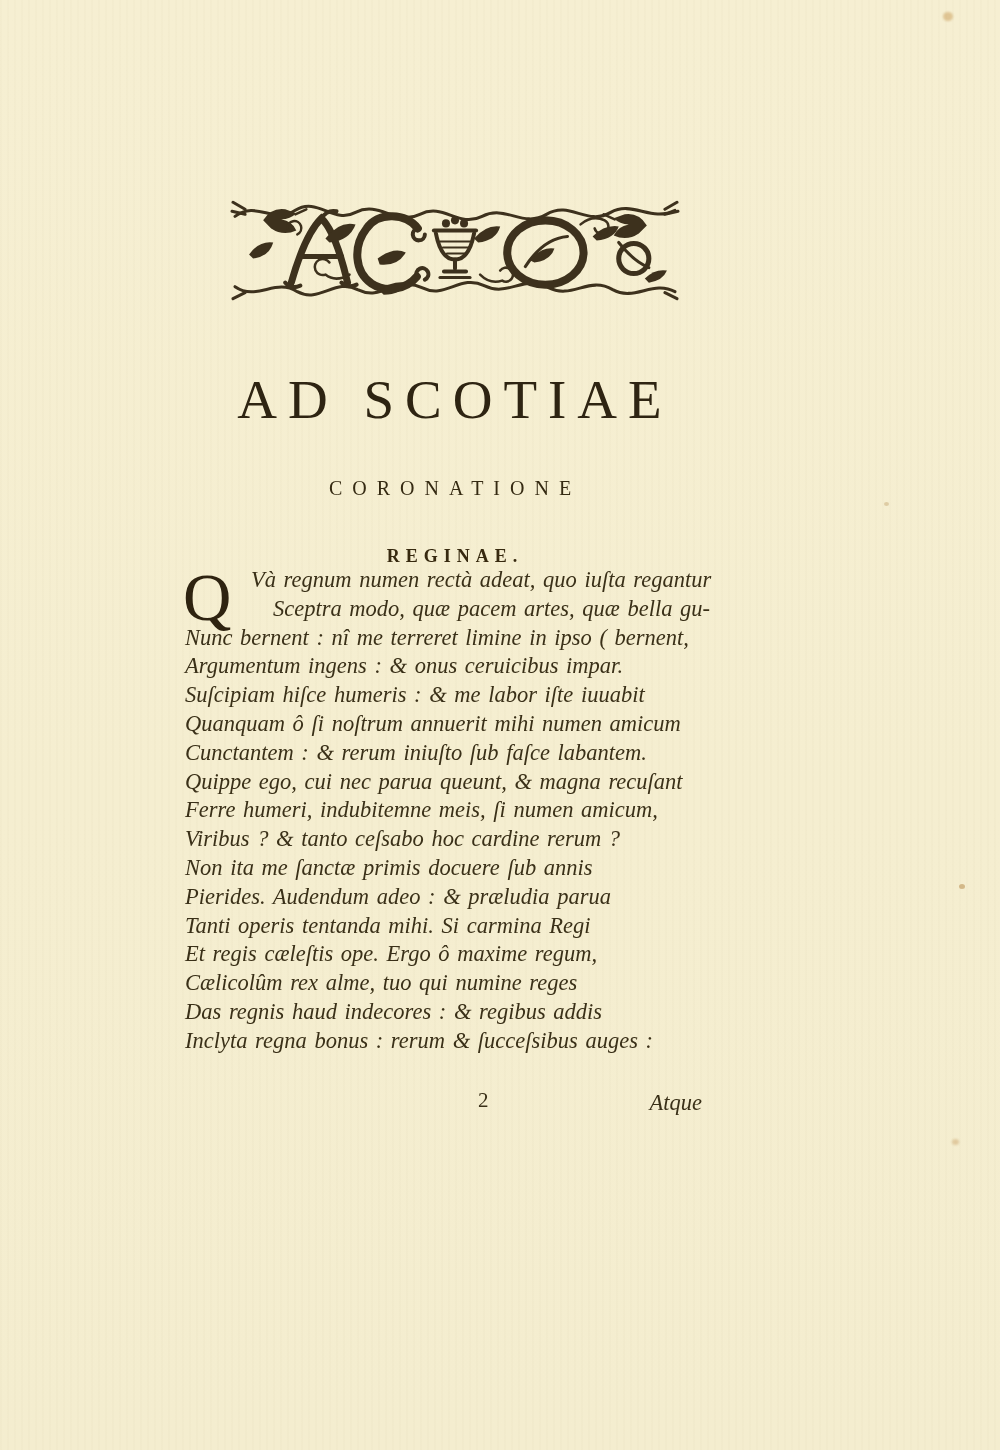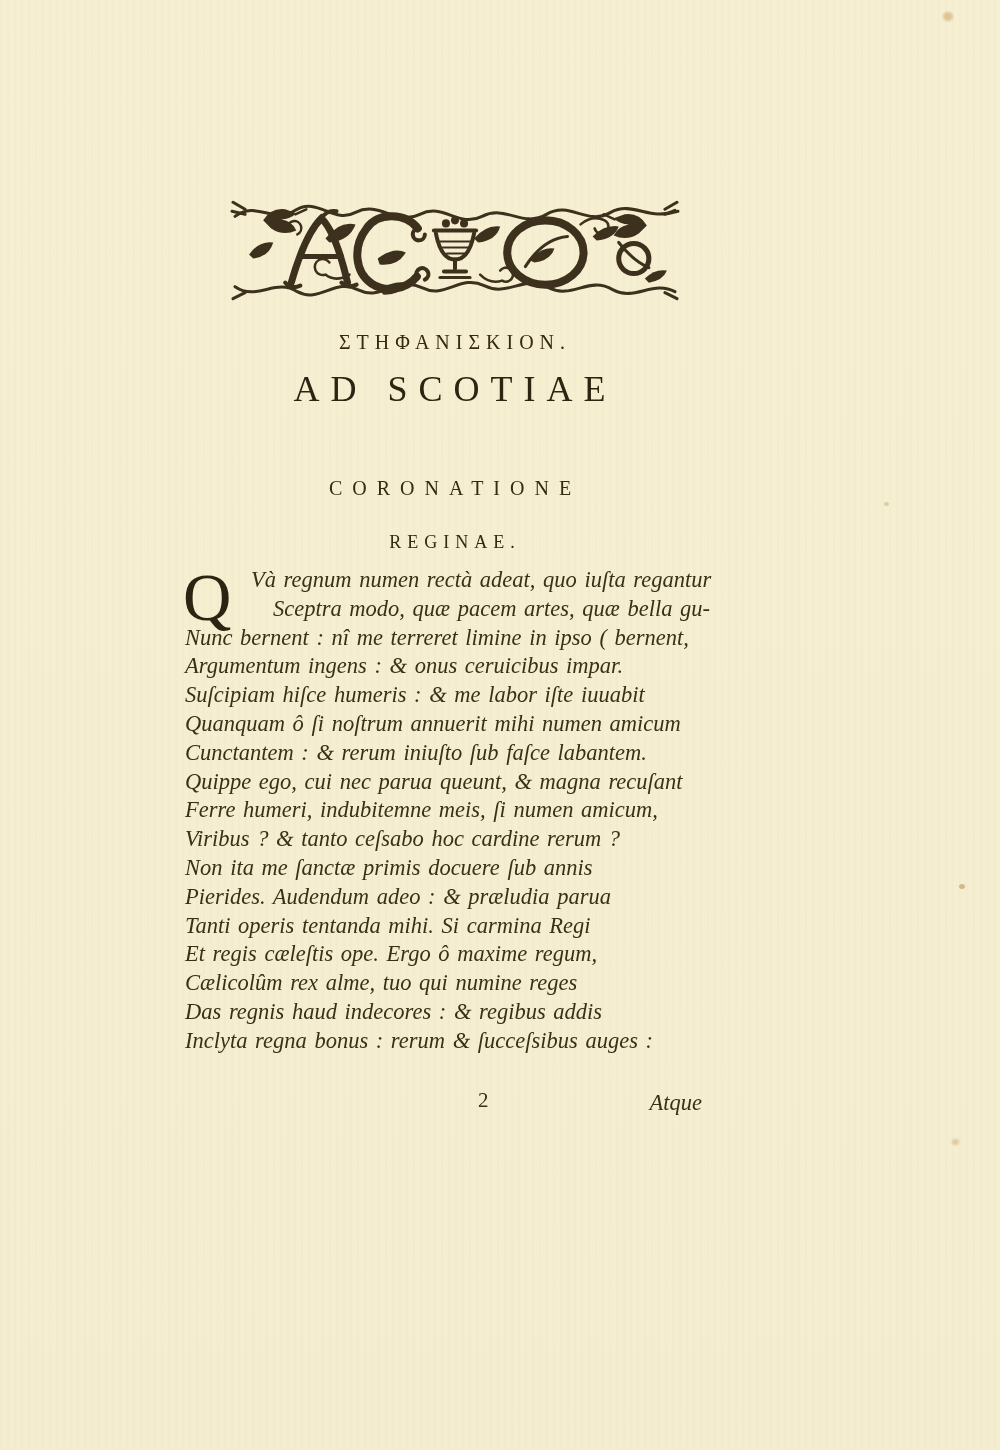--- a/index.html
+++ b/index.html
@@ -20,24 +20,24 @@
 
   
   .ornament {
     position: absolute; left: 229px; top: 194px;
     width: 452px; height: 114px;
   }
 
   
   .head { position: absolute; left: 150px; width: 610px; text-align: center; white-space: nowrap; }
   .greek   { top: 331px; font-size: 20px; letter-spacing: 6px; color: #37290f; }
-  .title-1 { top: 368px; font-size: 36px; letter-spacing: 11px; color: #2e2412; }
+  .title-1 { top: 368px; font-size: 55px; letter-spacing: 11px; color: #2e2412; }
   .title-2 { top: 433px; font-size: 36px; letter-spacing: 4px;  color: #31270f; }
   .title-3 { top: 477px; font-size: 20px; letter-spacing: 10px; color: #352a12; }
-  .title-4 { top: 532px; font-size: 18px; letter-spacing: 6px;  color: #37290f; }
+  .title-4 { top: 546px; font-size: 18px; letter-spacing: 6px;  color: #37290f; font-weight: bold; }
 
   
   .poem {
     position: absolute; left: 185px; top: 566px; width: 560px;
     font-style: italic; font-size: 22.5px; line-height: 28.8px;
     color: #3a3018; word-spacing: 2px; white-space: nowrap;
   }
   .dropcap {
     position: absolute; left: -2px; top: 3px;
     font-style: normal; font-size: 67px; line-height: 56px;
@@ -118,21 +118,20 @@
         <path d="M20,60 q10,-14 24,-12 q-4,14 -20,16 z"></path>
       </g>
 
       <path stroke-width="2.5" d="M120,80 q-14,8 -24,0 a8,8 0 1 1 4,-12"></path>
       <path stroke-width="2.5" d="M250,80 q10,10 22,6 a7,7 0 1 0 -2,-10"></path>
       <path stroke-width="2.5" d="M350,30 q12,-10 24,-4 a7,7 0 1 1 -10,8"></path>
       <path stroke-width="2.5" d="M58,34 a7,7 0 1 1 10,6"></path>
     </g>
   </svg>
 
-  <div class="head greek">ΣΤΗΦΑΝΙΣΚΙΟΝ.</div>
   <div class="head title-1">AD SCOTIAE</div>
   <div class="head title-3">CORONATIONE</div>
   <div class="head title-4">REGINAE.</div>
 
   <div class="poem">
     <span class="dropcap">Q</span>
     <div>
         <div class="poem-line ln-dc1">Và regnum numen rectà adeat, quo iuſta regantur</div>
         <div class="poem-line ln-dc2">Sceptra modo, quæ pacem artes, quæ bella gu-</div>
         <div class="poem-line">Nunc bernent : nî me terreret limine in ipso ( bernent,</div>

